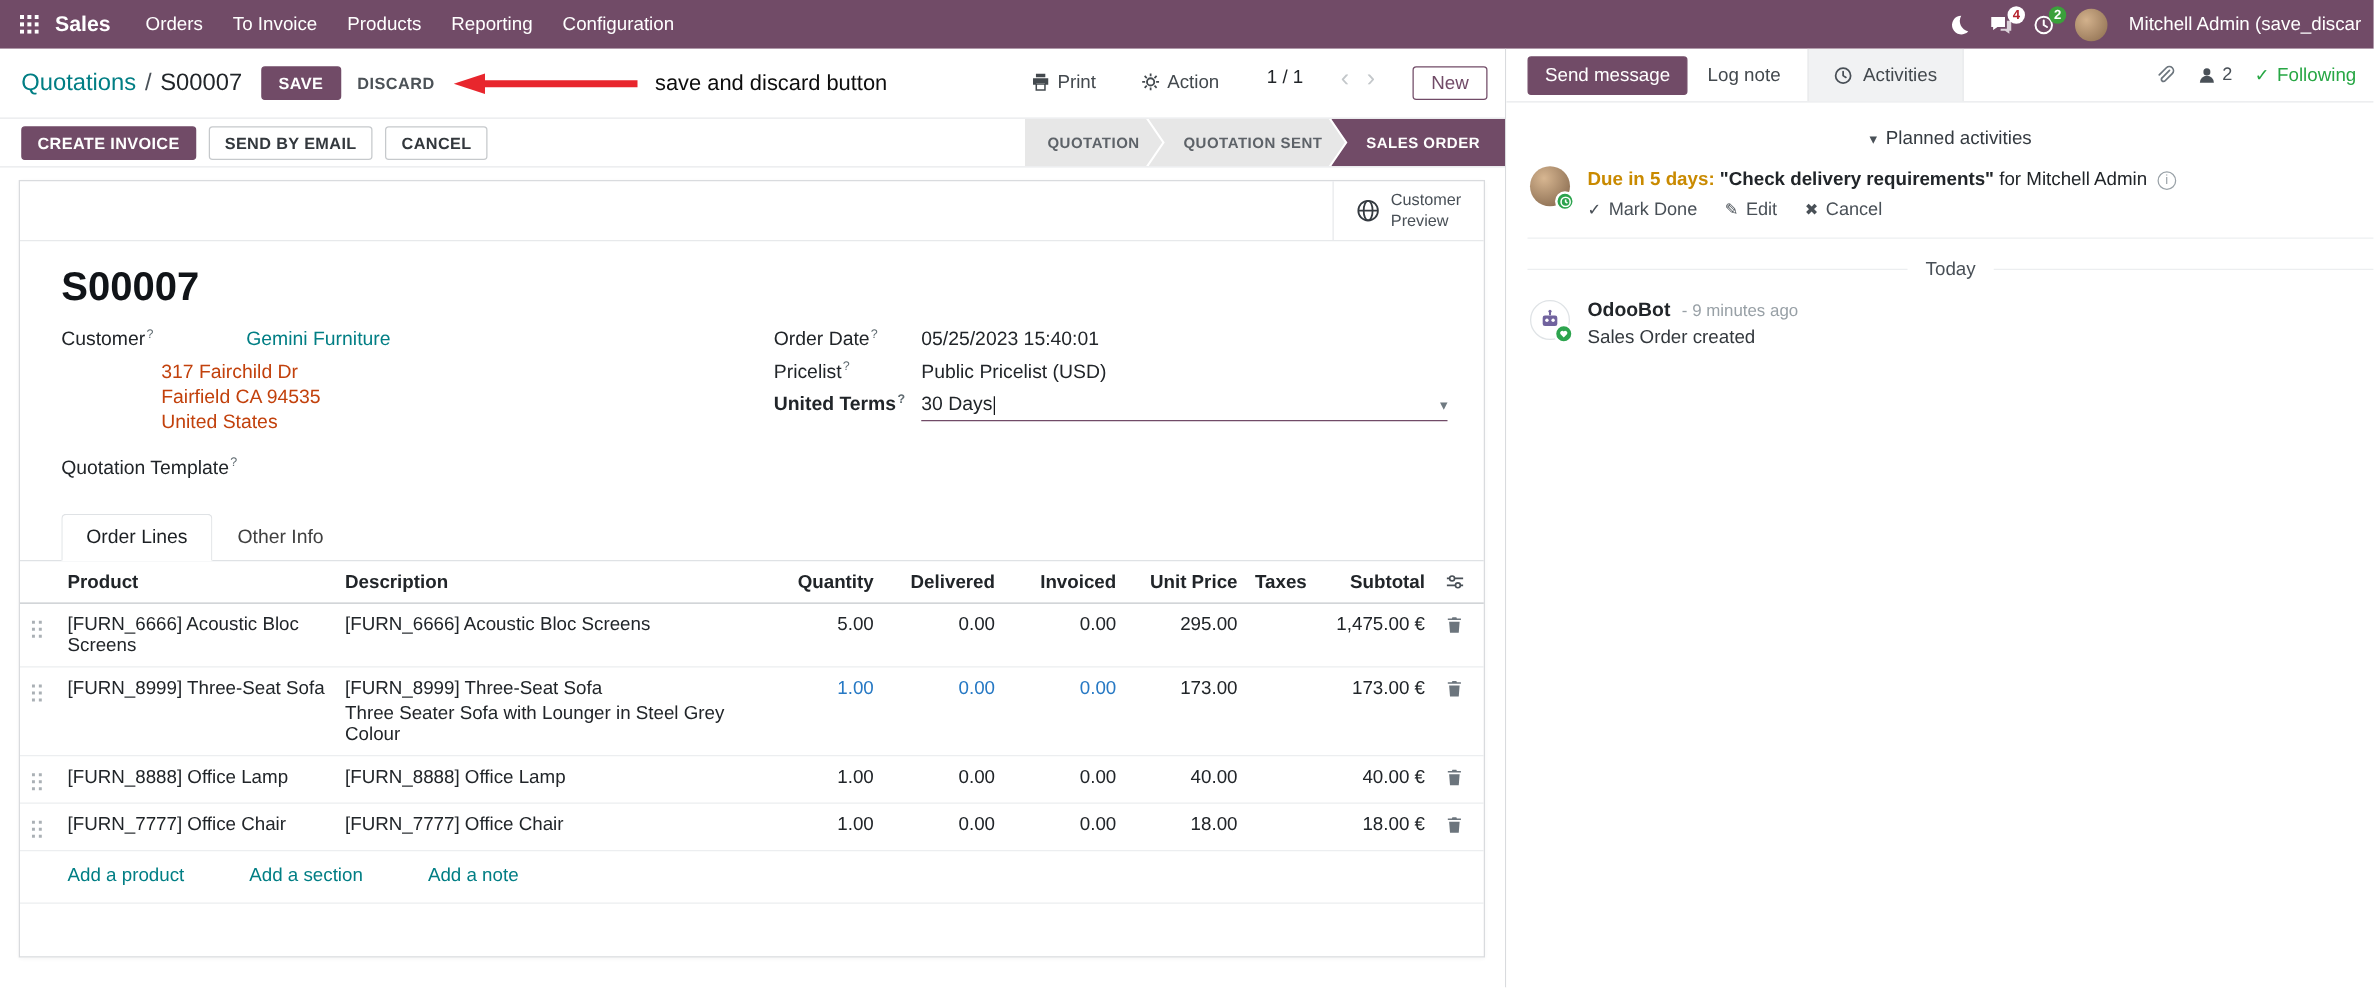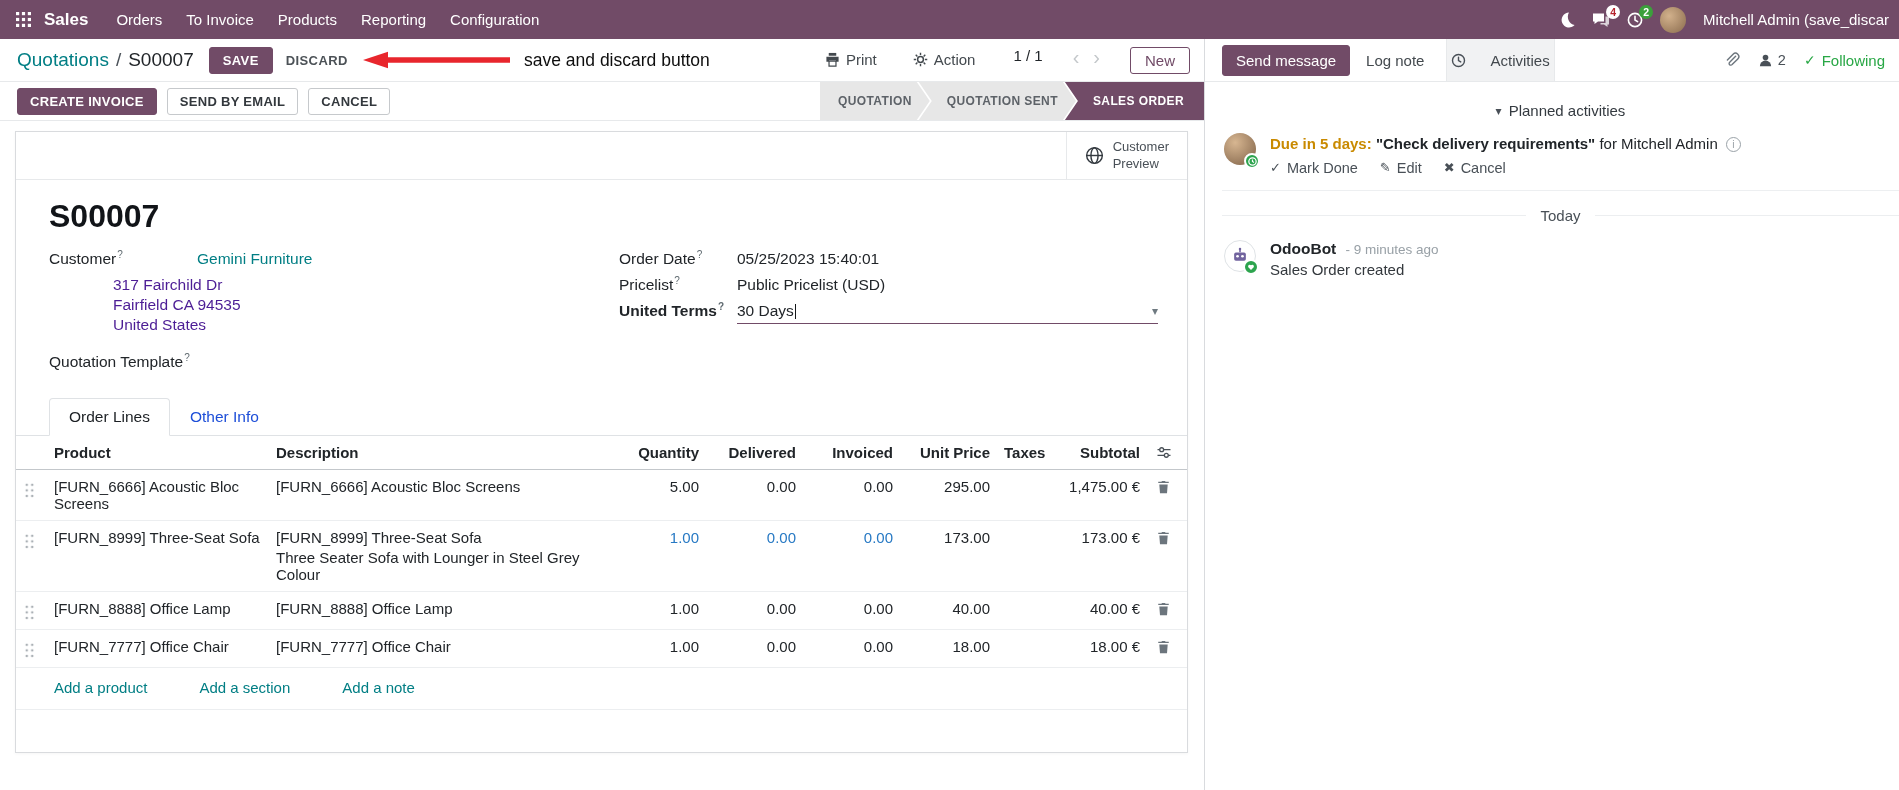--- a/index.html
+++ b/index.html
@@ -20,21 +20,21 @@
 .badge.msgs{background:#fff;color:#b5232d;}
 .badge.acts{background:#3ba03b;color:#fff;}
 .avatar-top{width:26px;height:26px;border-radius:50%;background:radial-gradient(circle at 35% 35%,#d2b18c,#8a6b4d);cursor:pointer;flex-shrink:0;}
 .user-name{font-size:15px;white-space:nowrap;cursor:pointer;}
 
 
 .main-row{display:flex;height:751px;}
 .left-pane{width:1205px;min-width:1205px;border-right:1px solid #d9dbde;display:flex;flex-direction:column;background:#fff;}
 
 
-.control-panel{height:43px;display:flex;align-items:center;padding:0 14px 0 17px;border-bottom:1px solid #e7e9eb;position:relative;flex-shrink:0;}
+.control-panel{height:56px;display:flex;align-items:center;padding:0 14px 0 17px;border-bottom:1px solid #e7e9eb;position:relative;flex-shrink:0;}
 .breadcrumb{display:flex;align-items:center;gap:7px;font-size:19px;}
 .bc-link{color:#017e84;cursor:pointer;}
 .bc-sep{color:#495057;}
 .bc-current{color:#212529;}
 .btn-save{background:#714B67;color:#fff;border:1px solid #714B67;border-radius:3px;font-size:13px;font-weight:700;letter-spacing:.4px;padding:5px 13px;margin-left:15px;}
 .btn-discard{background:transparent;border:none;color:#4c5257;font-size:13px;font-weight:700;letter-spacing:.4px;padding:5px 9px;margin-left:4px;}
 .annotation{position:absolute;left:362px;top:0;height:100%;display:flex;align-items:center;gap:12px;pointer-events:none;z-index:5;}
 .annotation-text{font-size:17.5px;color:#0d0d0d;white-space:nowrap;}
 .cp-right{margin-left:auto;display:flex;align-items:flex-start;gap:24px;color:#43494e;}
 .cp-btn{display:flex;align-items:center;gap:6px;font-size:15px;cursor:pointer;padding:4px 6px;}
@@ -62,31 +62,31 @@
 .cp-lines{display:flex;flex-direction:column;font-size:13px;line-height:1.25;}
 .sheet-title{font-size:32px;font-weight:700;color:#111418;margin:18px 0 14px 33px;}
 .field-grid{display:flex;padding:0 29px 0 33px;}
 .col-left{width:570px;flex-shrink:0;}
 .col-right{flex:1;}
 .field-row{display:flex;align-items:baseline;margin-bottom:7px;font-size:15.5px;}
 .f-label{width:148px;flex-shrink:0;color:#212529;}
 .f-label sup{color:#5f6a70;font-size:10px;margin-left:1px;}
 .col-right .f-label{width:118px;}
 .link-val{color:#017e84;cursor:pointer;}
-.address-block{margin-left:64px;font-size:15.5px;line-height:1.3;color:#4c1d95;margin-bottom:16px;}
+.address-block{margin-left:80px;font-size:15.5px;line-height:1.3;color:#c2410c;margin-bottom:16px;}
 .field-row.qt .f-label{width:auto;}
 .fr-pt .f-label{font-weight:700;}
 .pt-field{flex:1;display:flex;align-items:center;border-bottom:1px solid #714B67;padding-bottom:3px;cursor:text;}
 .cursor-bar{width:1px;height:15px;background:#14171a;margin-left:1px;}
 .pt-caret{margin-left:auto;color:#6f7a81;font-size:12px;}
 
 
 .notebook{margin-top:20px;flex:1;display:flex;flex-direction:column;}
 .tabs{display:flex;padding-left:33px;border-bottom:1px solid #dfe2e5;}
-.tab{font-size:15.5px;color:#1d4ed8;padding:9px 19px;border:1px solid transparent;margin-bottom:-1px;border-radius:4px 4px 0 0;cursor:pointer;white-space:nowrap;}
+.tab{font-size:15.5px;color:#404040;padding:9px 19px;border:1px solid transparent;margin-bottom:-1px;border-radius:4px 4px 0 0;cursor:pointer;white-space:nowrap;}
 .tab.active{background:#fff;border-color:#dfe2e5 #dfe2e5 #fff;color:#1c2024;}
 .olines{font-size:15px;}
 .thead,.tr{display:grid;grid-template-columns:30px 230px 1fr 88px 97px 97px 97px 68px 82px 43px;}
 .thead{border-bottom:1px solid #c3c7cb;font-weight:700;align-items:center;height:34px;}
 .tr{border-bottom:1px solid #eceef0;align-items:start;}
 .td{padding:8px 4px 8px 0;}
 .thead .td{padding-top:0;padding-bottom:0;}
 .c-product{padding-left:8px;}
 .c-desc{padding-right:16px;}
 .num{text-align:right;}
@@ -107,21 +107,21 @@
 .total-block{margin-left:auto;width:182px;border-top:1px solid #8f959a;padding-top:7px;}
 .total-row{display:flex;justify-content:space-between;align-items:baseline;}
 .total-label{font-size:15.5px;}
 .total-value{font-size:18px;font-weight:700;}
 
 
 .chatter{flex:1;display:flex;flex-direction:column;background:#fff;overflow:hidden;}
 .chatter-topbar{height:43px;display:flex;align-items:center;border-bottom:1px solid #e7e9eb;padding-left:17px;flex-shrink:0;}
 .btn-send{background:#714B67;color:#fff;border:1px solid #714B67;border-radius:3px;font-size:15px;padding:6px 13px;}
 .btn-lognote{background:transparent;border:none;color:#43494e;font-size:15px;padding:6px 12px;margin-left:4px;}
-.activities-tab{height:100%;display:flex;align-items:center;gap:24px;padding:0 4px;margin-left:10px;background:#f1f2f3;border-left:1px solid #e7e9eb;border-right:1px solid #e7e9eb;color:#43494e;font-size:15px;cursor:pointer;}
+.activities-tab{height:100%;display:flex;align-items:center;gap:8px;padding:0 20px;margin-left:10px;background:#f1f2f3;border-left:1px solid #e7e9eb;border-right:1px solid #e7e9eb;color:#43494e;font-size:15px;cursor:pointer;}
 .chatter-topbar-right{margin-left:auto;display:flex;align-items:center;gap:18px;padding-right:14px;}
 .attach{color:#6c757d;cursor:pointer;display:flex;}
 .followers{display:flex;align-items:center;gap:5px;color:#495057;font-size:14.5px;cursor:pointer;}
 .following{display:flex;align-items:center;gap:6px;color:#28a745;font-size:15px;cursor:pointer;white-space:nowrap;}
 .chk{font-size:14px;}
 .chatter-body{padding:12px 0 0 17px;max-width:700px;}
 .pa-header{display:flex;align-items:center;justify-content:center;gap:7px;font-size:15px;color:#343a40;padding:8px 0 12px;cursor:pointer;}
 .caret{font-size:12px;color:#495057;}
 .activity-item{display:flex;gap:14px;padding:2px 2px 14px;border-bottom:1px solid #edeff1;}
 .avatar{width:32px;height:32px;border-radius:50%;position:relative;flex-shrink:0;}

